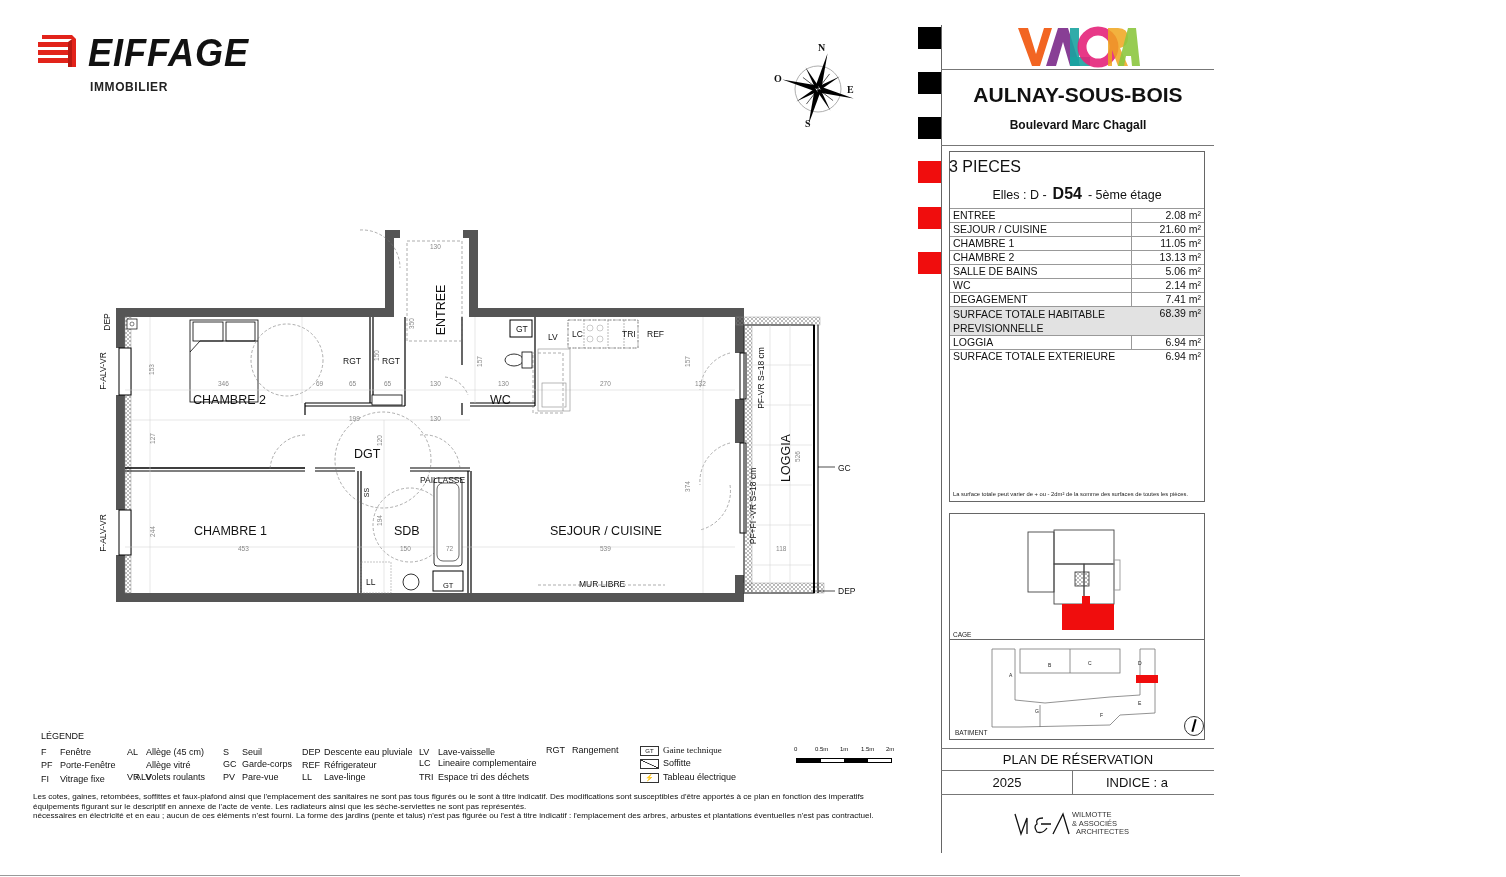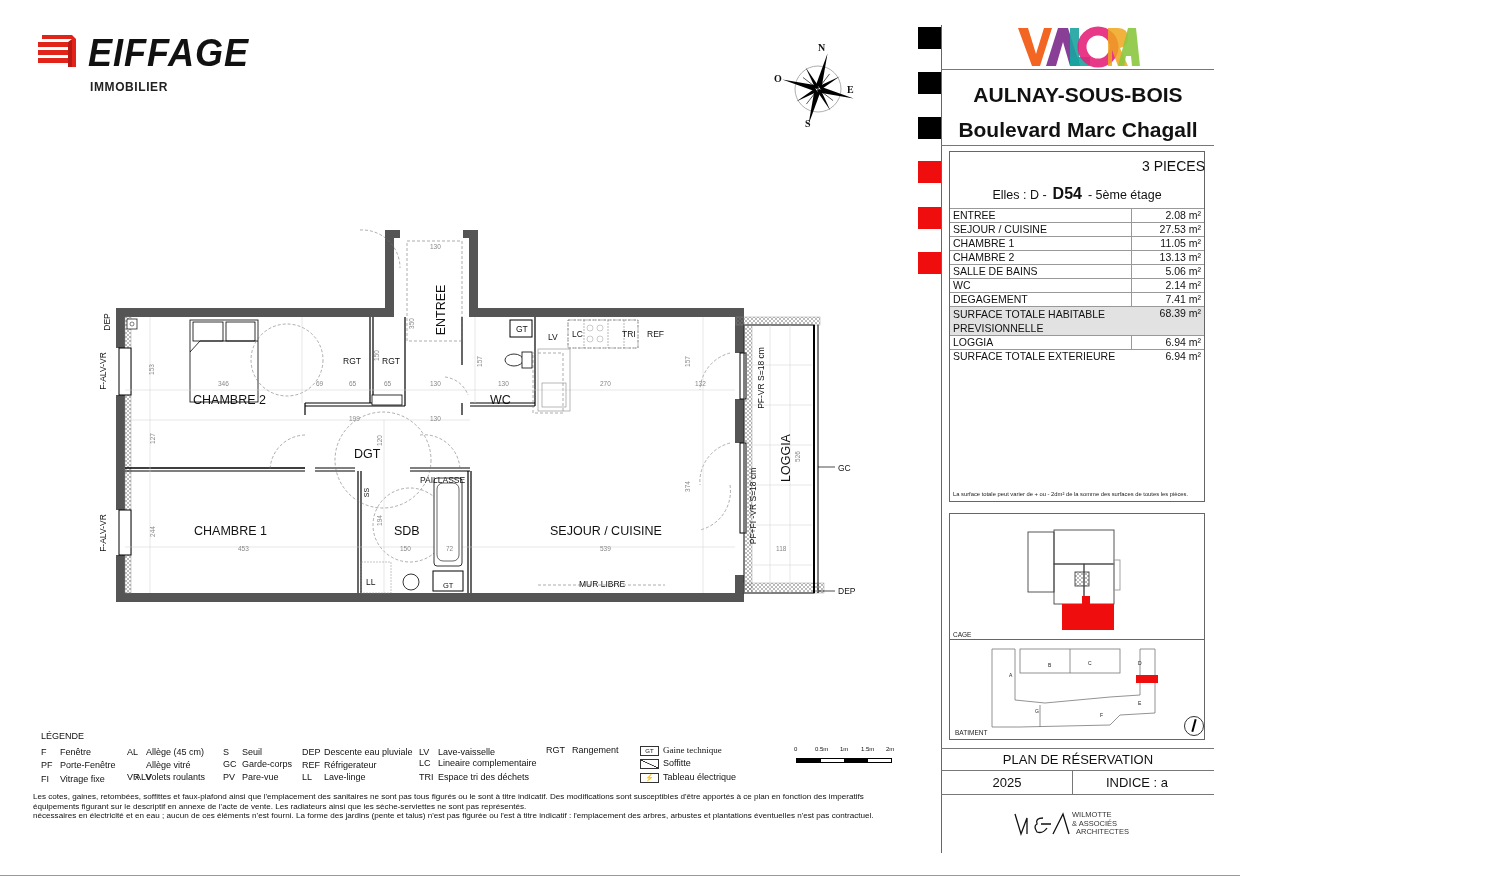--- a/index.html
+++ b/index.html
@@ -18,23 +18,23 @@
   .room-small{font-size:8.5px;color:#111;white-space:nowrap;}
   .dim{font-size:6.5px;color:#888;white-space:nowrap;}
   .vert{transform:rotate(-90deg);transform-origin:center;}
   
   .side-black{left:918px;width:24px;height:22px;background:#000;}
   .side-red{left:918px;width:24px;height:22px;background:#f00d0d;}
   .vline{left:941px;top:25px;width:1px;height:828px;background:#666;}
   .hline{left:941px;height:1px;background:#777;}
   .valora{left:1016px;top:26px;width:124px;height:42px;}
   .city{left:942px;top:83px;width:272px;text-align:center;font-size:21px;font-weight:bold;}
-  .street{left:942px;top:118px;width:272px;text-align:center;font-size:21px;font-weight:bold;}
+  .street{left:942px;top:118px;width:272px;text-align:center;font-size:12px;font-weight:bold;}
   .surf-box{left:949px;top:151px;width:256px;height:351px;border:1px solid #666;box-sizing:border-box;}
-  .pieces{left:949px;top:158px;width:256px;text-align:right;font-size:14px;}
+  .pieces{left:949px;top:158px;width:256px;text-align:left;font-size:16px;}
   .cage{left:949px;top:185px;width:256px;text-align:center;font-size:12.5px;}
   .cage .big{font-size:16px;font-weight:bold;margin:0 6px;}
   table.surf{position:absolute;left:950px;top:208px;width:254px;border-collapse:collapse;font-size:10.5px;}
   table.surf td{padding:0 3px;height:13px;line-height:13px;border-bottom:1px solid #999;vertical-align:top;}
   table.surf td.v{text-align:right;border-left:1px solid #999;width:66px;}
   table.surf tr.total td{background:#e2e2e2;}
   table.surf tr.total td.name{line-height:14px;}
   .note{left:953px;top:491px;font-size:5.8px;color:#222;white-space:nowrap;}
   .maps{left:949px;top:513px;width:256px;height:227px;border:1px solid #666;box-sizing:border-box;}
   .maps-mid{left:949px;top:639px;width:256px;height:1px;background:#666;}
@@ -343,21 +343,21 @@
 </div>
 
 <table class="surf">
   <tbody>
     <tr style="border-top:1px solid #999;">
       <td class="name" style="border-top:1px solid #999;">ENTREE</td>
       <td class="v" style="border-top:1px solid #999;">2.08 m²</td>
     </tr>
     <tr>
         <td>SEJOUR / CUISINE</td>
-        <td class="v">27.53 m²</td>
+        <td class="v">21.60 m²</td>
       </tr>
     <tr>
         <td>CHAMBRE 1</td>
         <td class="v">11.05 m²</td>
       </tr>
     <tr>
         <td>CHAMBRE 2</td>
         <td class="v">13.13 m²</td>
       </tr>
     <tr>

